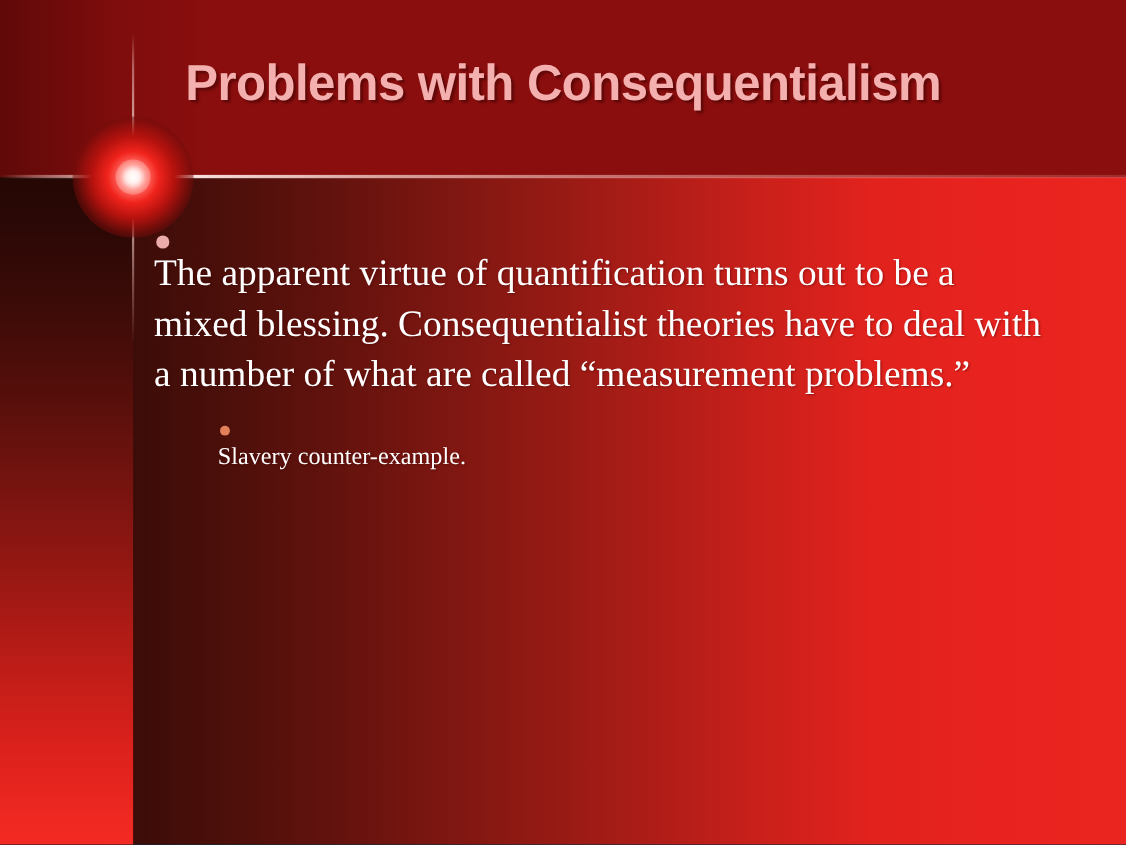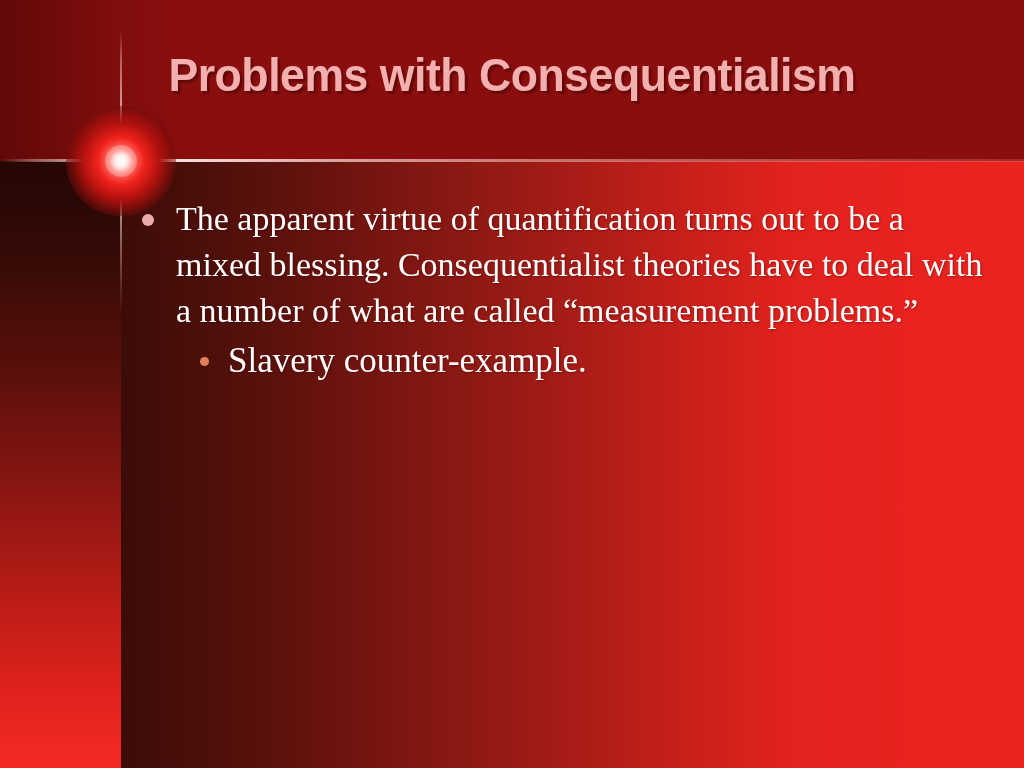--- a/index.html
+++ b/index.html
@@ -192,20 +192,21 @@
     position: absolute;
     left: 140px;
     top: 196px;
     width: 870px;
   }
 
   .bullet-row {
     display: flex;
     align-items: flex-start;
     color: #ffffff;
+    flex-direction: column;
   }
 
   .bullet-l1 {
     font-size: 34px;
     line-height: 46px;
     margin-bottom: 4px;
   }
   .bullet-l1 .dot {
     flex: 0 0 auto;
     width: 12px;
@@ -214,21 +215,21 @@
     background: #EBABAB;
     margin: 18px 22px 0 2px;
   }
   .bullet-l1 .txt {
     flex: 1 1 auto;
     max-width: 818px;
     text-shadow: 1px 1px 2px rgba(60,4,4,0.45);
   }
 
   .bullet-l2 {
-    font-size: 35px;
+    font-size: 22px;
     line-height: 38px;
     margin-left: 58px;
     margin-top: 8px;
   }
   .bullet-l2 .dot {
     flex: 0 0 auto;
     width: 9px;
     height: 9px;
     border-radius: 50%;
     background: #E2805C;

